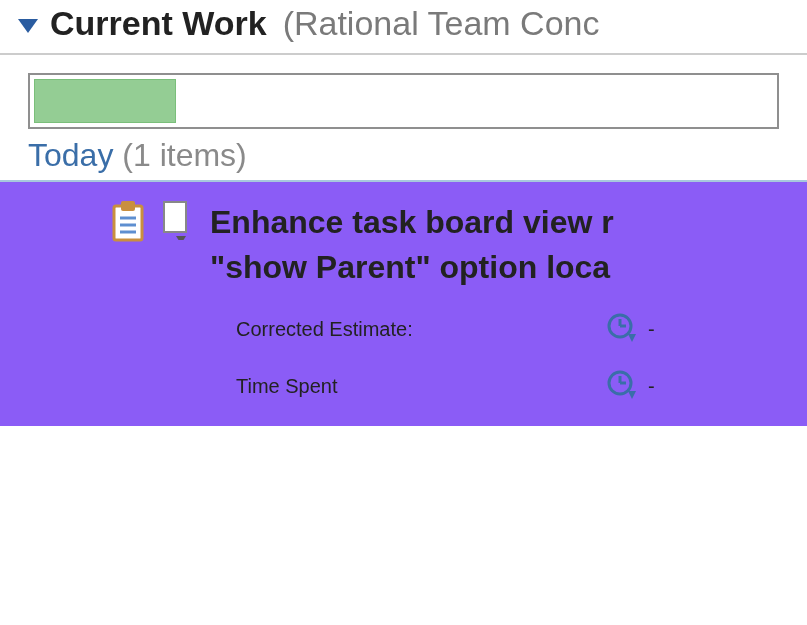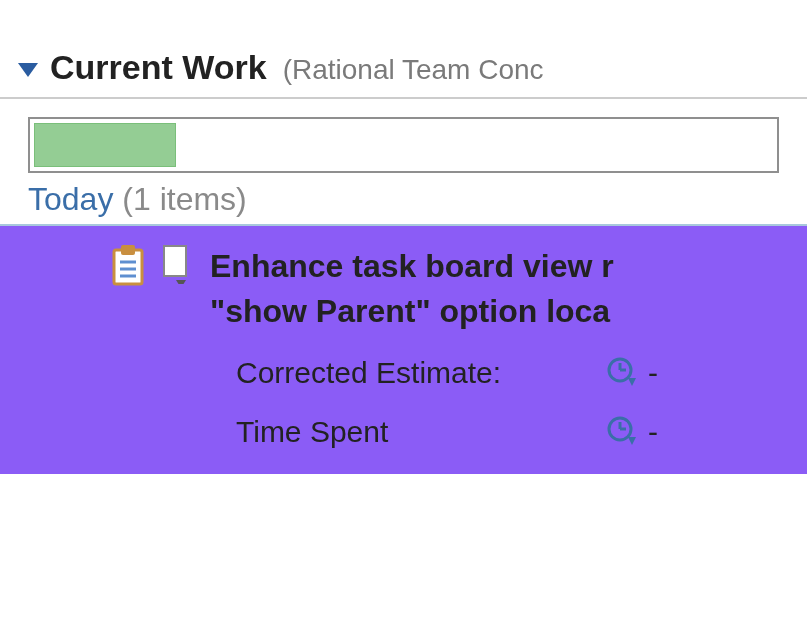--- a/index.html
+++ b/index.html
@@ -14,37 +14,36 @@
     }
     .panel {
       width: 100%;
       height: 100%;
     }
     .section-header {
       display: flex;
       align-items: baseline;
       padding: 4px 18px 10px 18px;
       border-bottom: 2px solid #ccc;
-      margin-top: 44px;
     }
     .section-header .chevron {
       margin-right: 12px;
       color: #1a4b8c;
       position: relative;
       top: -2px;
     }
     .section-header .title {
       font-weight: 600;
       color: #222;
       margin-right: 16px;
       font-size: 34px;
     }
     .section-header .context {
       color: #7a7a7a;
-      font-size: 28px;
+      font-size: 34px;
       white-space: nowrap;
       overflow: hidden;
     }
     .progress-wrap {
       padding: 18px 28px 8px 28px;
     }
     .progress-bar {
       height: 56px;
       border: 2px solid #8f8f8f;
       background: #fff;
@@ -101,24 +100,24 @@
     }
     .item-text {
       font-weight: 700;
       color: #222;
       font-size: 32px;
       line-height: 1.4;
       overflow: hidden;
     }
     .detail {
       display: flex;
-      align-items: flex-start;
+      align-items: center;
       padding-left: 236px;
       margin-top: 22px;
-      font-size: 30px;
+      font-size: 20px;
       color: #222;
     }
     .detail .label {
       width: 370px;
     }
     .detail .clock {
       margin-right: 12px;
     }
     .detail .val {
       color: #222;

